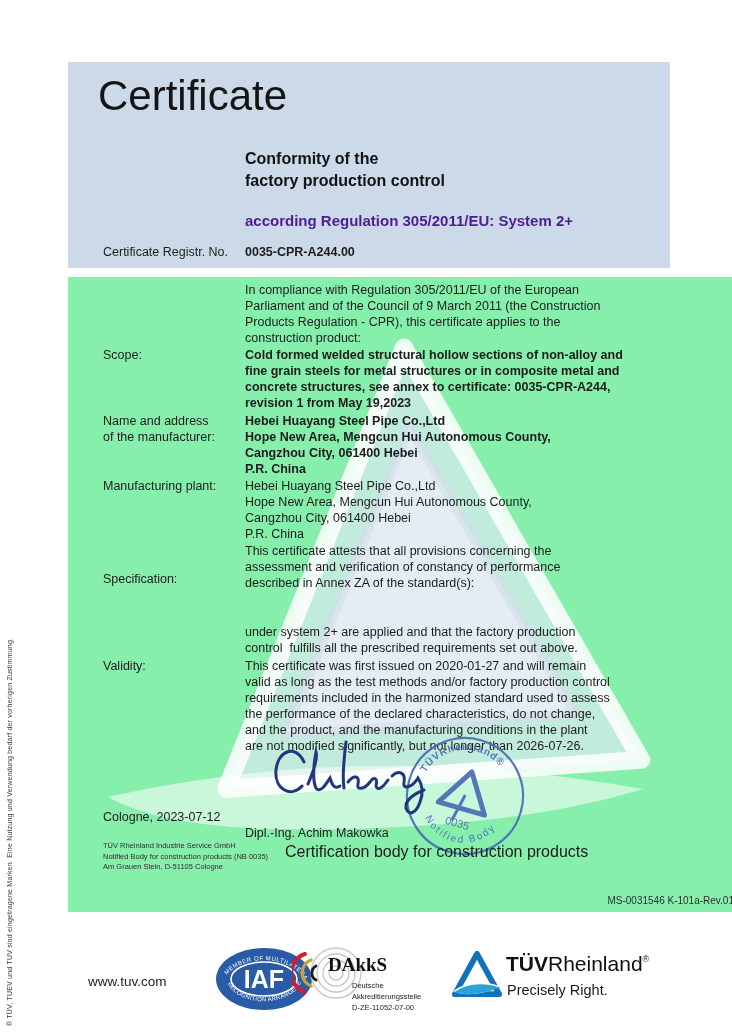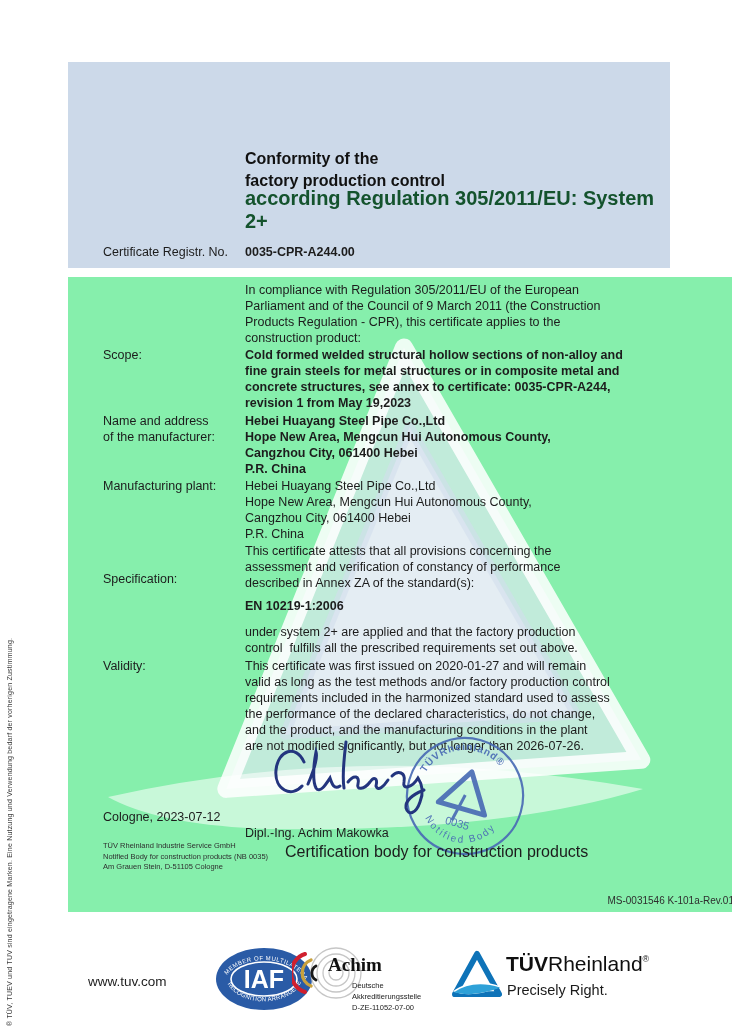--- a/index.html
+++ b/index.html
@@ -7,21 +7,21 @@
         font-family:"Liberation Sans", sans-serif;color:#1c1c1c;}
   .abs{position:absolute;}
   .ml{white-space:pre-wrap;}
   
   .side-note{left:6px;top:1026px;transform:rotate(-90deg);transform-origin:0 0;
              font-size:7px;color:#3a3a3a;white-space:nowrap;letter-spacing:.2px;}
   
   .panel-top{left:68px;top:62px;width:602px;height:206px;background:#ccd9e9;}
   .cert-title{left:30px;top:10px;font-size:42px;color:#141414;letter-spacing:0;}
   .cert-subtitle{left:177px;top:86px;font-size:16px;font-weight:bold;line-height:22px;color:#111;}
-  .cert-according{left:177px;top:125px;font-size:20px;font-weight:bold;color:#14532d;}
+  .cert-according{left:177px;top:150px;font-size:15px;font-weight:bold;color:#4c1d95;}
   .registr-label{left:35px;top:183px;font-size:12.5px;}
   .registr-value{left:177px;top:183px;font-size:12.5px;font-weight:bold;}
   
   .panel-main{left:68px;top:277px;width:680px;height:635px;background:#86efac;}
   .panel-main .row-label{position:absolute;left:35px;font-size:12.5px;line-height:16px;z-index:2;}
   .panel-main .row-value{position:absolute;left:177px;width:412px;font-size:12.5px;line-height:16px;z-index:2;}
   .b{font-weight:bold;}
   .watermark{left:0;top:0;z-index:0;}
   .sig-svg{left:198px;top:455px;z-index:3;}
   .stamp-svg{left:334px;top:456px;z-index:2;opacity:.92;}
@@ -44,20 +44,21 @@
   .tuv-tagline{left:507px;top:982px;font-size:14.5px;color:#1a1a1a;}
 </style>
 </head>
 <body>
 
 <div class="page">
 
   <div class="abs side-note">® TÜV, TUEV und TUV sind eingetragene Marken. Eine Nutzung und Verwendung bedarf der vorherigen Zustimmung.</div>
 
   <div class="abs panel-top">
+    <div class="abs cert-title">Certificate</div>
     <div class="abs cert-subtitle ml">Conformity of the
 factory production control</div>
     <div class="abs cert-according">according Regulation 305/2011/EU: System 2+</div>
     <div class="abs registr-label">Certificate Registr. No.</div>
     <div class="abs registr-value">0035-CPR-A244.00</div>
   </div>
 
   <div class="abs panel-main">
 
     <svg class="abs watermark" width="602" height="635" viewBox="0 0 602 635" aria-hidden="true">
@@ -89,21 +90,20 @@
     <div class="row-label" style="top:201px;">Manufacturing plant:</div>
     <div class="row-value ml" style="top:201px;">Hebei Huayang Steel Pipe Co.,Ltd
 Hope New Area, Mengcun Hui Autonomous County,
 Cangzhou City, 061400 Hebei
 P.R. China</div>
 
     <div class="row-label" style="top:266px;margin-top:28px;">Specification:</div>
     <div class="row-value ml" style="top:266px;">This certificate attests that all provisions concerning the
 assessment and verification of constancy of performance
 described in Annex ZA of the standard(s):</div>
-    <div class="row-value ml b" style="top:321px;">EN 10219-1:2006</div>
     <div class="row-value ml" style="top:347px;">under system 2+ are applied and that the factory production
 control  fulfills all the prescribed requirements set out above.</div>
 
     <div class="row-label" style="top:381px;">Validity:</div>
     <div class="row-value ml" style="top:381px;">This certificate was first issued on 2020-01-27 and will remain
 valid as long as the test methods and/or factory production control
 requirements included in the harmonized standard used to assess
 the performance of the declared characteristics, do not change,
 and the product, and the manufacturing conditions in the plant
 are not modified significantly, but not longer than 2026-07-26.</div>
@@ -174,21 +174,21 @@
           <circle cx="44" cy="27" r="13"></circle>
         <circle cx="44" cy="27" r="19"></circle>
           <circle cx="44" cy="27" r="25"></circle>
       </g>
       <g fill="none" stroke-linecap="round">
         <path d="M 13 8 A 20 20 0 0 0 13 46" stroke="#d01f2e" stroke-width="4"></path>
         <path d="M 19 14 A 14 14 0 0 0 19 40" stroke="#c9a13d" stroke-width="3.4"></path>
         <path d="M 24 20 A 8 8 0 0 0 24 34" stroke="#1a1a1a" stroke-width="2.8"></path>
       </g>
     </svg>
-    <div class="dakks-word">Achim</div>
+    <div class="dakks-word">DAkkS</div>
     <div class="dakks-sub ml">Deutsche
 Akkreditierungsstelle
 D-ZE-11052-07-00</div>
   </div>
 
   <svg class="abs tuv-triangle" width="50" height="50" viewBox="0 0 52 52">
     <polygon points="26,4 49,46 3,46" fill="none" stroke="#0e73b8" stroke-width="6" stroke-linejoin="round"></polygon>
     <path d="M 1 43 C 14 33 32 31 51 38 C 36 45 15 49 1 43 Z" fill="#ffffff"></path>
     <path d="M 2 44 C 15 35 31 33 50 39 C 35 45 16 48 2 44 Z" fill="#2ea1d8"></path>
   </svg>

